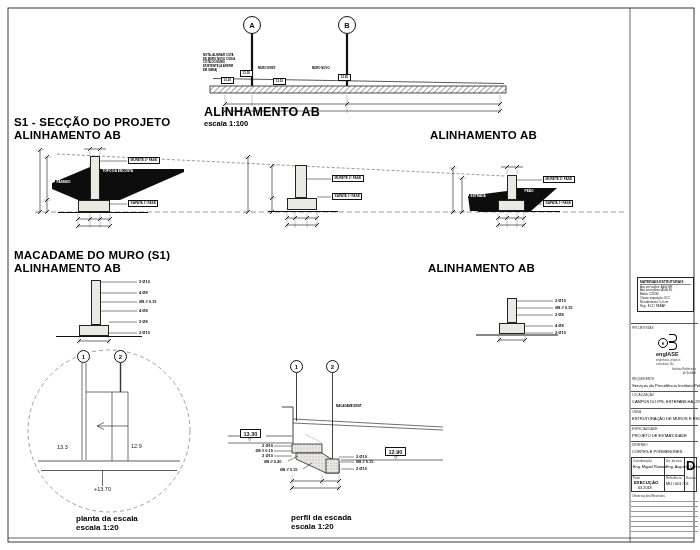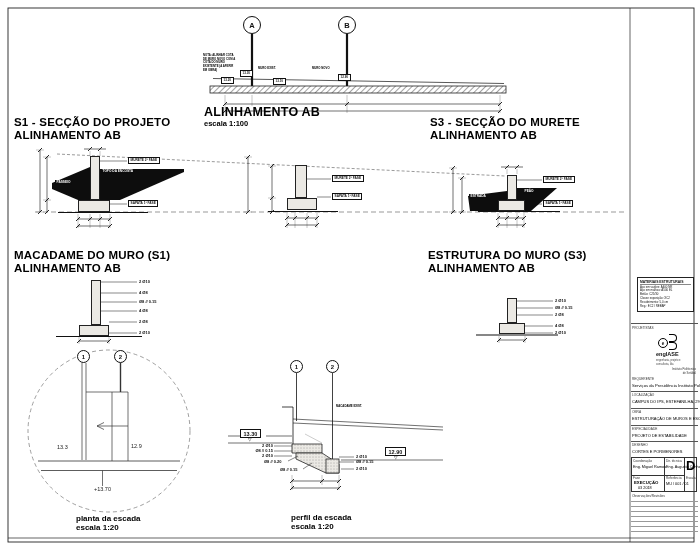--- a/index.html
+++ b/index.html
@@ -198,60 +198,58 @@
   <div class="lblinv" style="left:55px;top:180px">PASSEIO</div>
   <div class="lblinv" style="left:101px;top:169px">TOPO DA ENCOSTA</div>
   <div class="lblbox" style="left:128px;top:157px">MURETE 2ª FASE</div>
   <div class="lblbox" style="left:128px;top:200px">SAPATA 1ª FASE</div>
 
   <div class="stipple" style="left:295px;top:165px;width:12px;height:33px"></div>
   <div class="stipple" style="left:287px;top:198px;width:30px;height:12px"></div>
   <div class="lblbox" style="left:332px;top:175px">MURETE 2ª FASE</div>
   <div class="lblbox" style="left:332px;top:193px">SAPATA 1ª FASE</div>
 
-  <div class="h1" style="left:430px;top:116px">S3 - SECÇÃO DO MURETE</div>
   <div class="h1" style="left:430px;top:129px">ALINHAMENTO AB</div>
   <div class="stipple" style="left:507px;top:175px;width:10px;height:25px"></div>
   <div class="stipple" style="left:498px;top:200px;width:27px;height:11px"></div>
   <div class="lblinv" style="left:469px;top:194px">ESTRADA</div>
   <div class="lblinv" style="left:523px;top:189px">PEÃO</div>
   <div class="lblbox" style="left:543px;top:176px">MURETE 2ª FASE</div>
   <div class="lblbox" style="left:543px;top:200px">SAPATA 1ª FASE</div>
 
   <div class="h1" style="left:14px;top:249px">MACADAME DO MURO (S1)</div>
   <div class="h1" style="left:14px;top:262px">ALINHAMENTO AB</div>
   <div class="stipple" style="left:91px;top:280px;width:10px;height:45px"></div>
   <div class="stipple" style="left:79px;top:325px;width:30px;height:11px"></div>
   <div class="rebar" style="left:139px;top:279px">2 Ø10</div>
   <div class="rebar" style="left:139px;top:290px">4 Ø8</div>
   <div class="rebar" style="left:139px;top:299px">Ø8 // 0.15</div>
   <div class="rebar" style="left:139px;top:308px">4 Ø8</div>
   <div class="rebar" style="left:139px;top:319px">2 Ø8</div>
   <div class="rebar" style="left:139px;top:330px">2 Ø10</div>
 
-  <div class="h1" style="left:428px;top:249px">ESTRUTURA DO MURO (S3)</div>
   <div class="h1" style="left:428px;top:262px">ALINHAMENTO AB</div>
   <div class="stipple" style="left:507px;top:298px;width:10px;height:25px"></div>
   <div class="stipple" style="left:499px;top:323px;width:26px;height:11px"></div>
   <div class="rebar" style="left:555px;top:298px">2 Ø10</div>
   <div class="rebar" style="left:555px;top:305px">Ø8 // 0.15</div>
   <div class="rebar" style="left:555px;top:312px">2 Ø8</div>
   <div class="rebar" style="left:555px;top:323px">4 Ø8</div>
   <div class="rebar" style="left:555px;top:330px">2 Ø10</div>
 
   <div class="marker m13" style="left:77px;top:350px">
       <span>1</span>
     </div>
   <div class="marker m13" style="left:114px;top:350px">
       <span>2</span>
     </div>
   <div class="txt5" style="left:57px;top:444px">13.3</div>
   <div class="txt5" style="left:131px;top:443px">12.9</div>
   <div class="txt5" style="left:94px;top:486px">+13.70</div>
-  <div class="h2" style="left:76px;top:514px">planta da escada</div>
+  <div class="h2" style="left:76px;top:514px">planta da escala</div>
   <div class="h2" style="left:76px;top:523px">escala 1:20</div>
 
   <div class="marker m13" style="left:290px;top:360px">
       <span>1</span>
     </div>
   <div class="marker m13" style="left:326px;top:360px">
       <span>2</span>
     </div>
   <div class="tag" style="left:336px;top:404px">MACADAME EXIST.</div>
   <div class="lvl" style="left:240px;top:429px">13.30</div>

